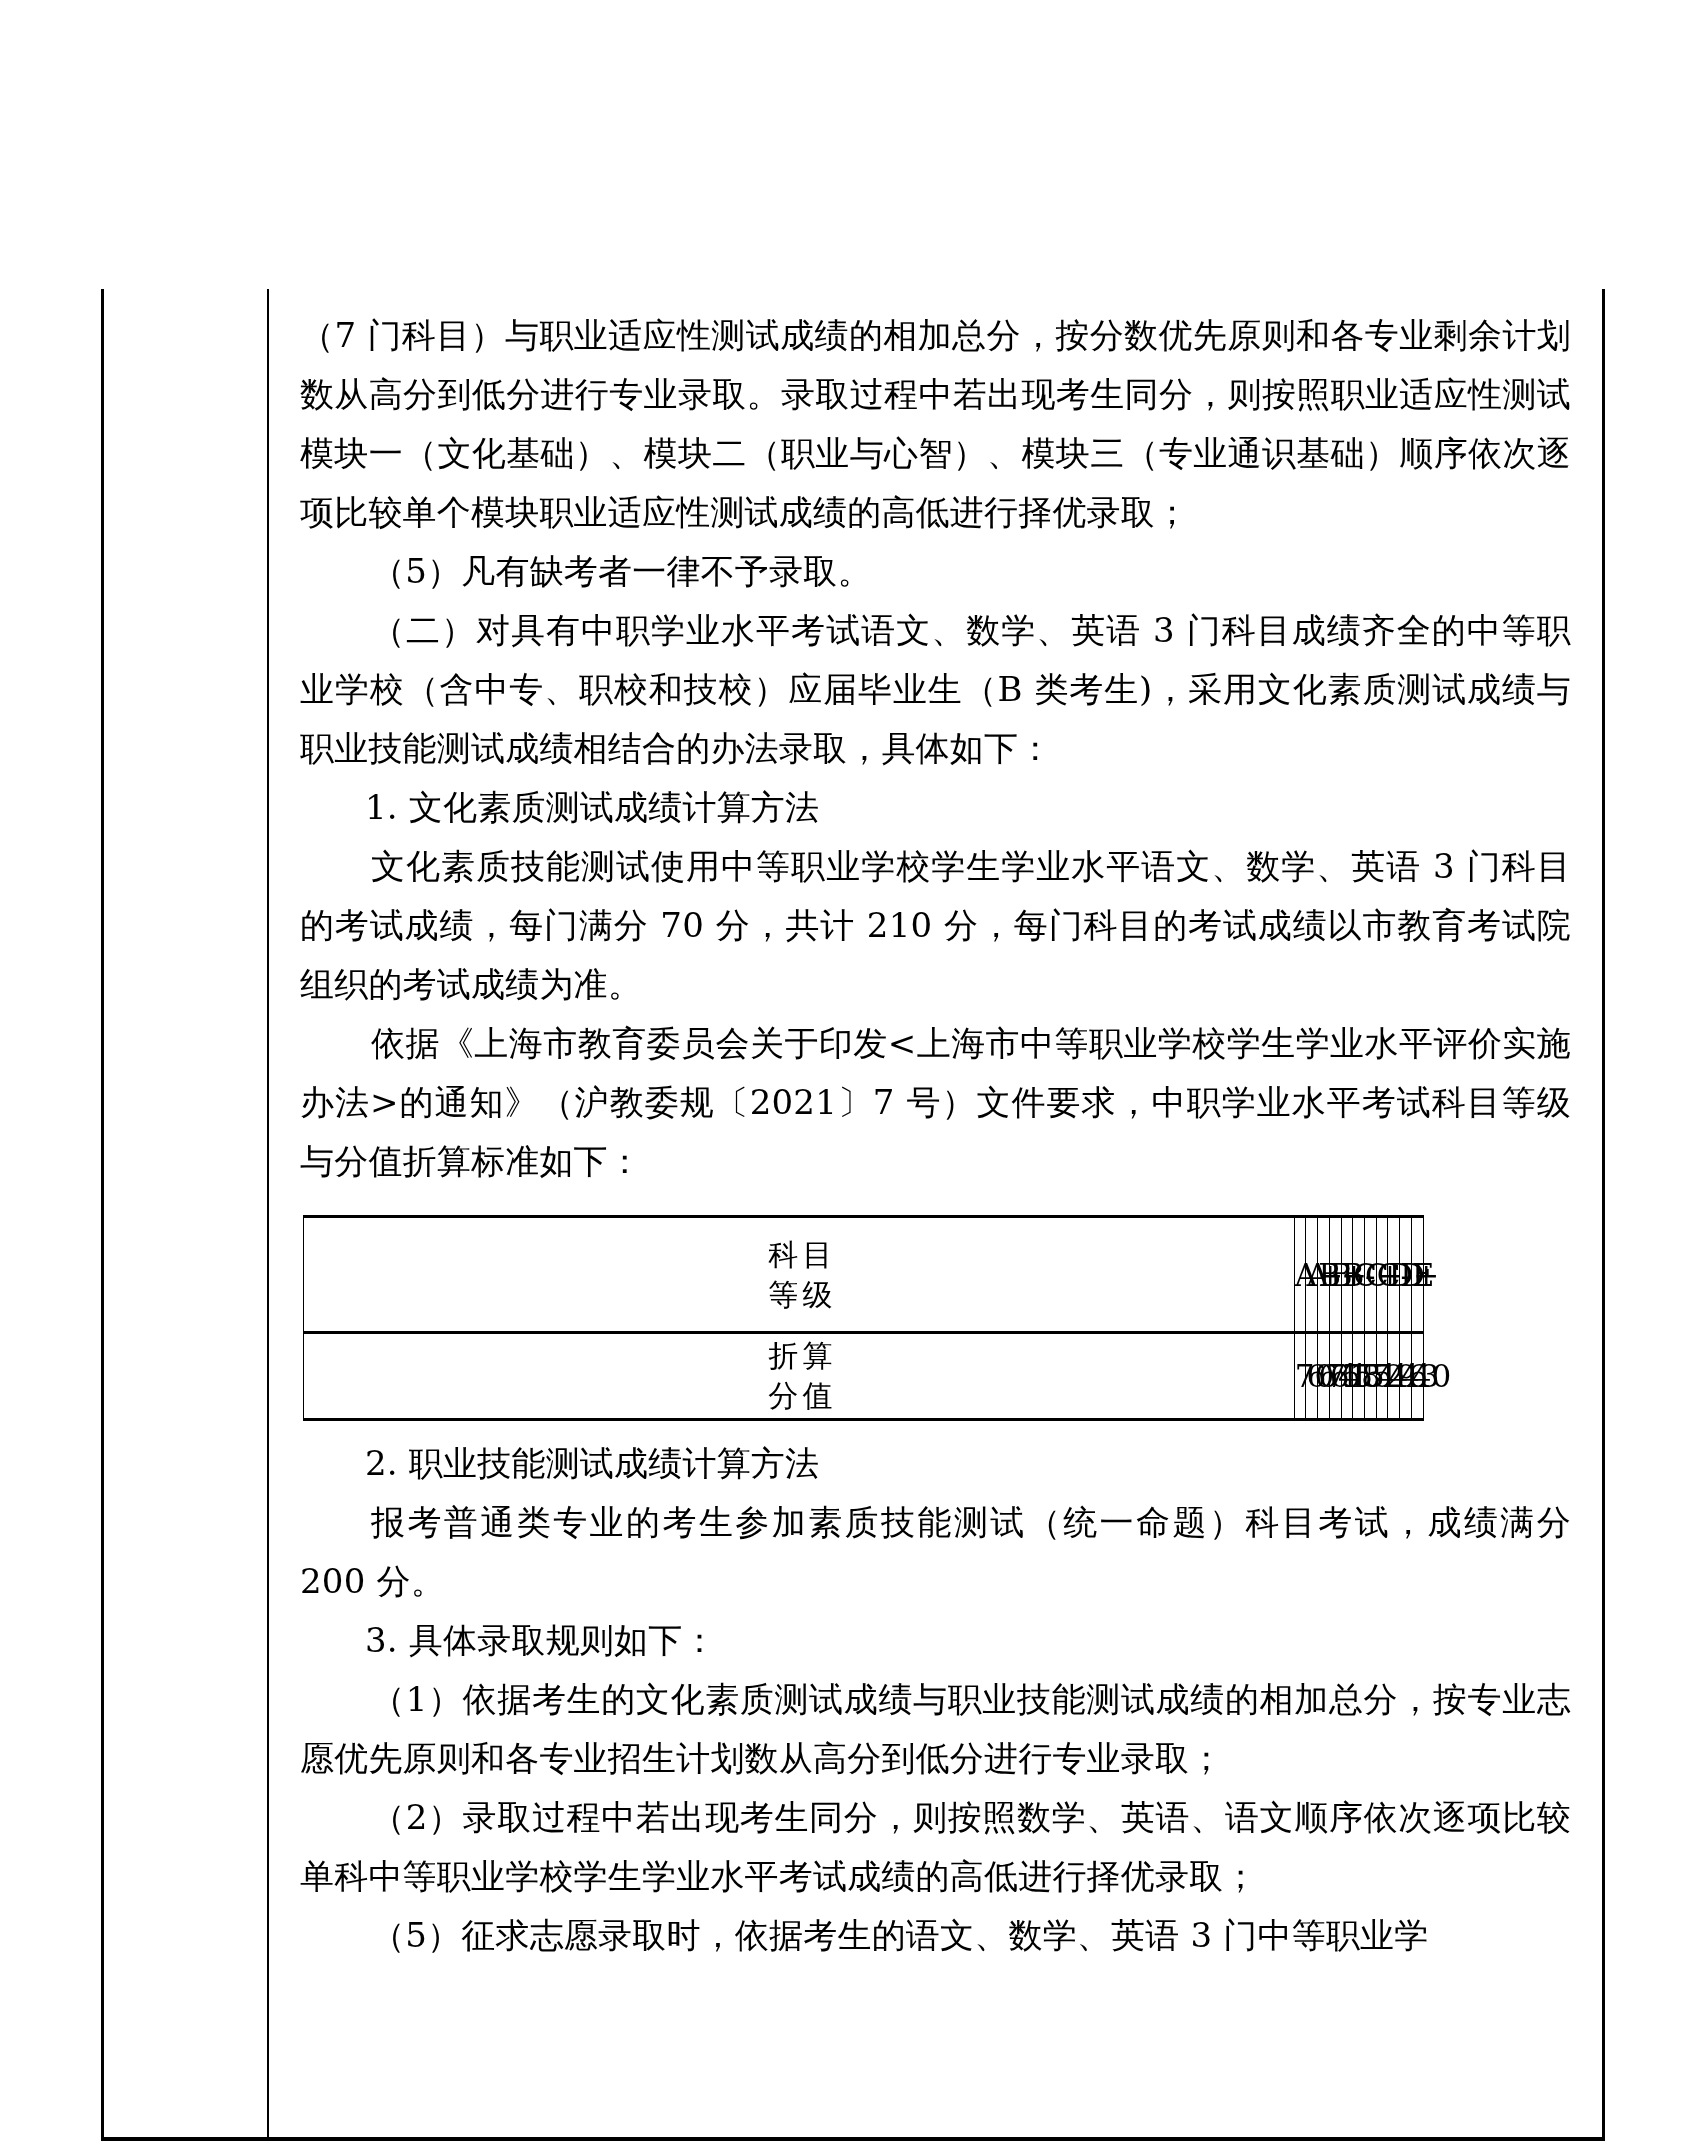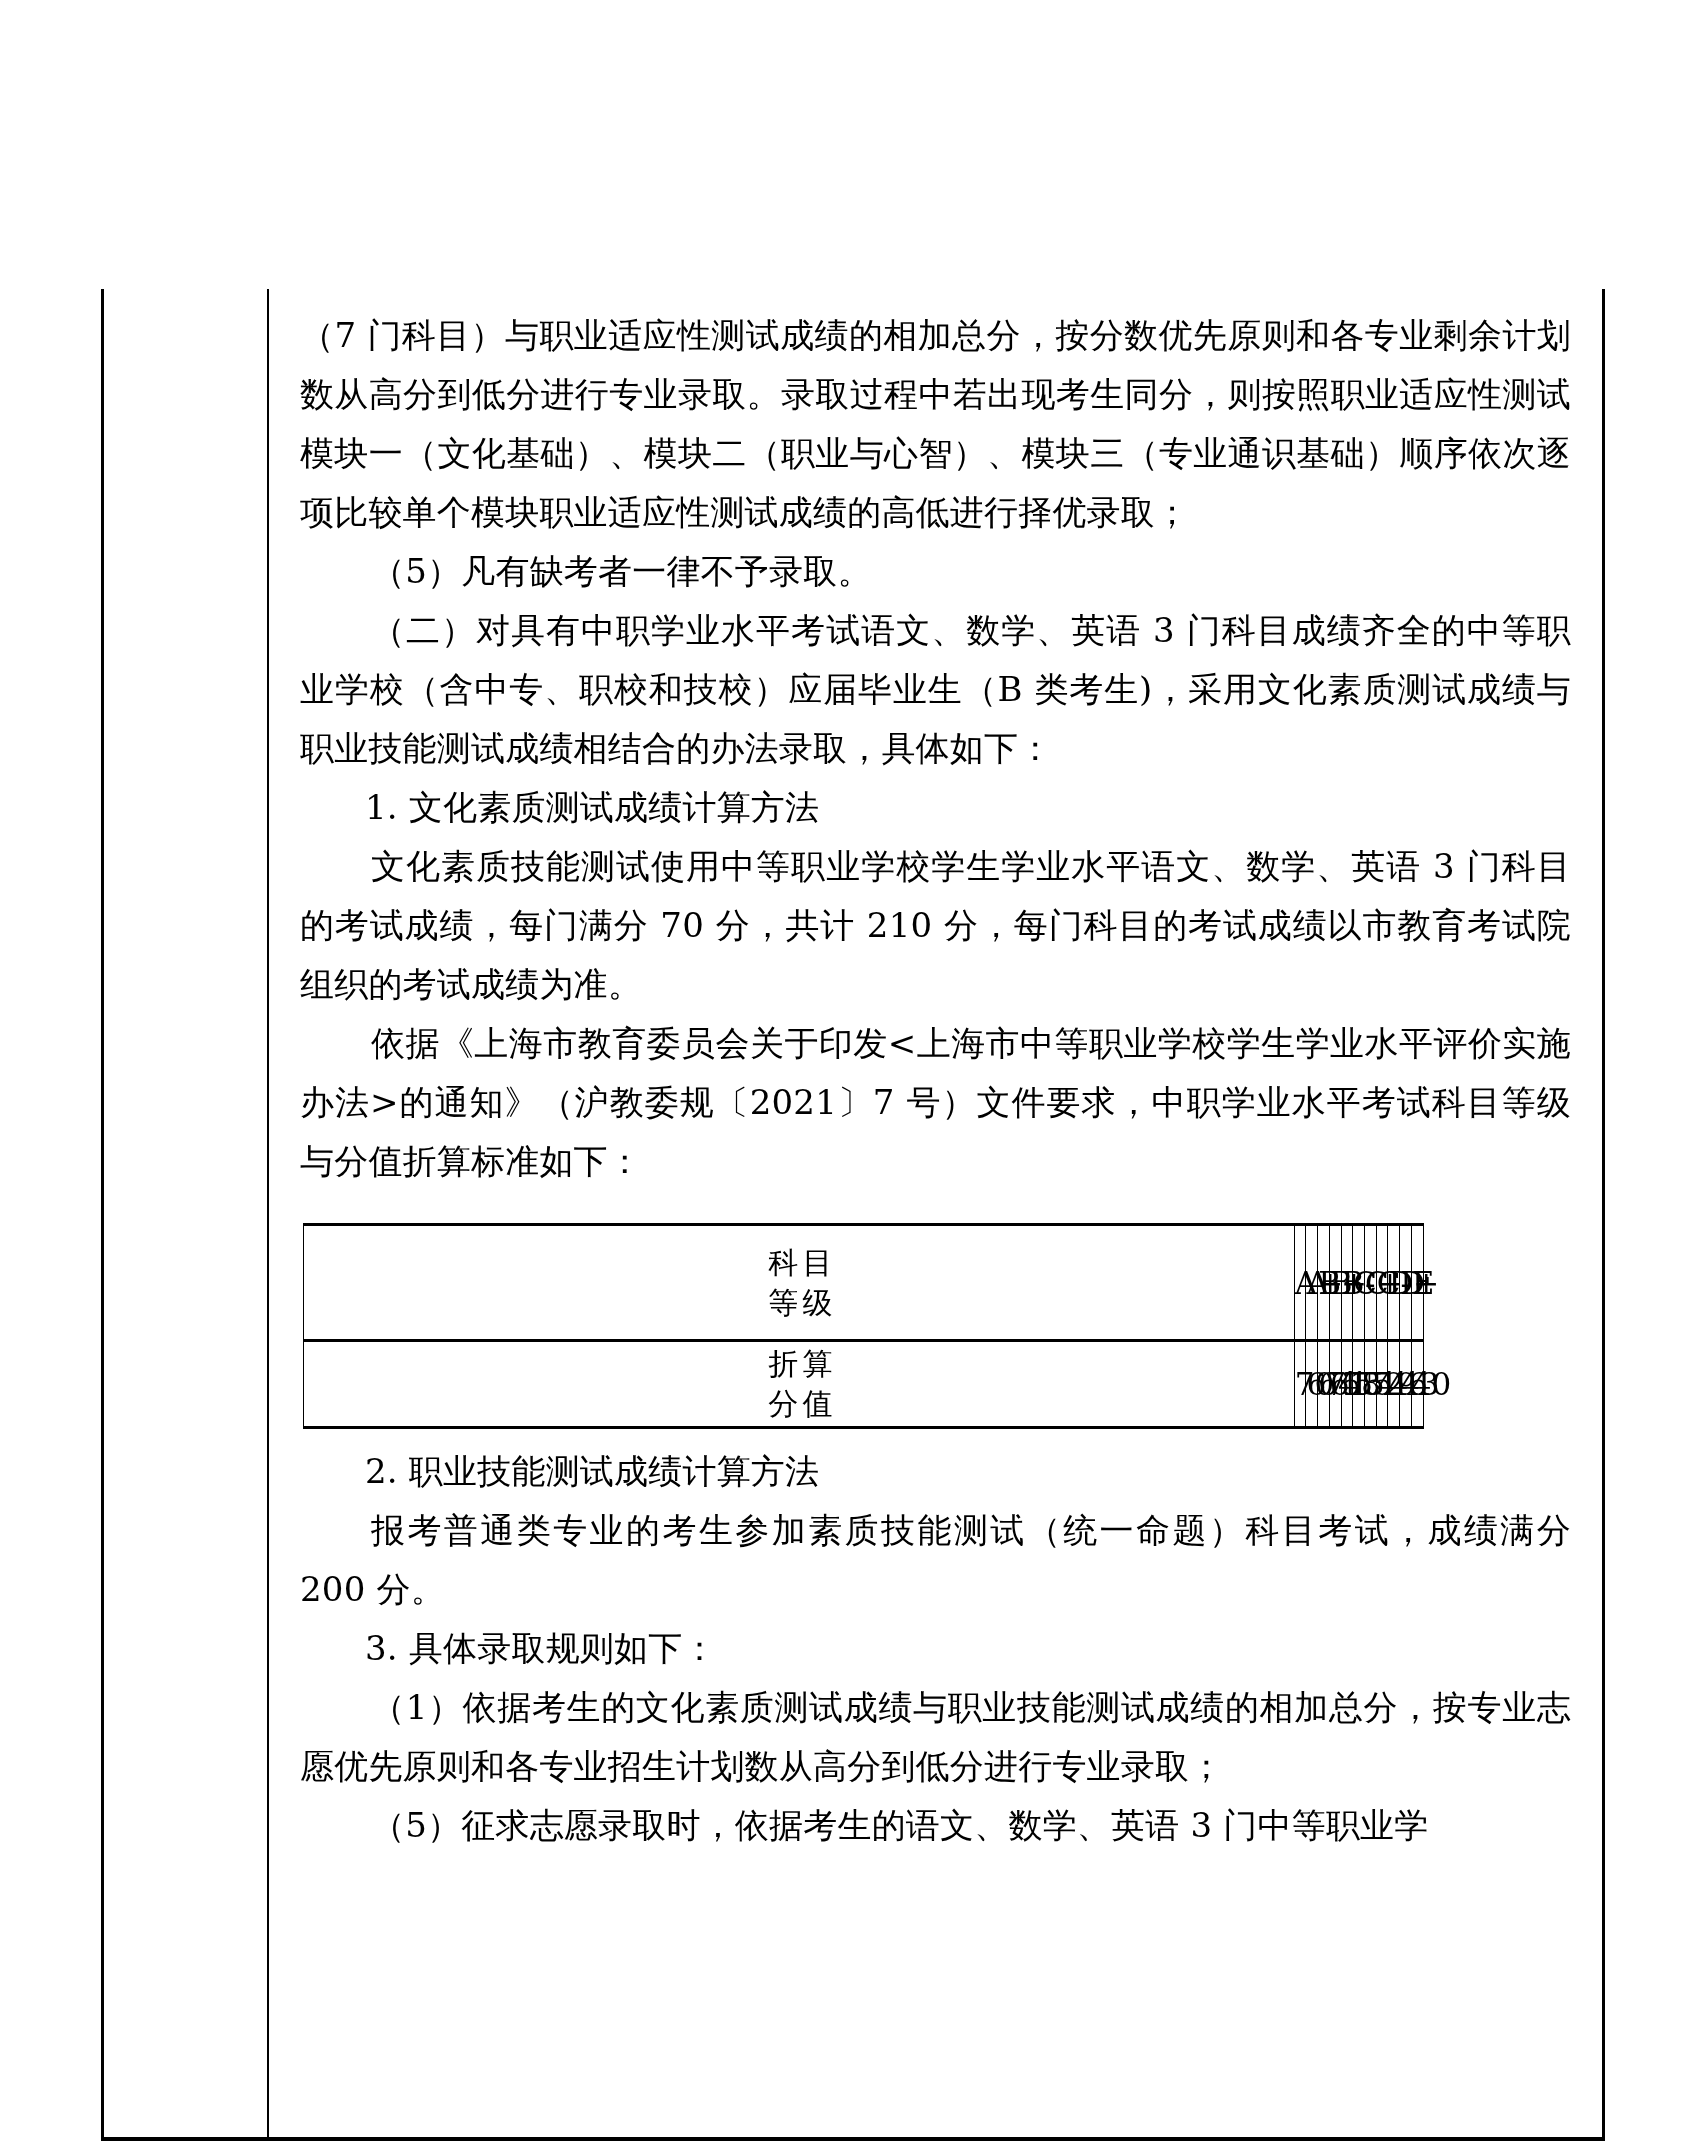--- a/index.html
+++ b/index.html
@@ -67,21 +67,21 @@
   .para.indent2 { text-indent: 71px; }
   .para.indent-num { text-indent: 65px; }
   .para.noindent { text-indent: 0; }
   .para.bold {
     font-weight: normal;
     text-indent: 71px;
   }
 
   
   .grade-table-wrap {
-    margin: 32px 0 13px 0;
+    margin: 24px 0 13px 0;
     padding-left: 2.6px;
   }
   table.grade-table {
     border-collapse: collapse;
     width: 1121px;
     table-layout: fixed;
     font-size: 31px;
   }
   table.grade-table td,
   table.grade-table th {
@@ -173,20 +173,21 @@
       </div>
 
       <p class="para indent-num">2. 职业技能测试成绩计算方法</p>
 
       <p class="para indent2">报考普通类专业的考生参加素质技能测试（统一命题）科目考试，成绩满分 200 分。</p>
 
       <p class="para indent-num">3. 具体录取规则如下：</p>
 
       <p class="para indent2">（1）依据考生的文化素质测试成绩与职业技能测试成绩的相加总分，按专业志愿优先原则和各专业招生计划数从高分到低分进行专业录取；</p>
 
+      <p class="para indent2">（2）录取过程中若出现考生同分，则按照数学、英语、语文顺序依次逐项比较单科中等职业学校学生学业水平考试成绩的高低进行择优录取；</p>
 
 
       <p class="para indent2">（5）征求志愿录取时，依据考生的语文、数学、英语 3 门中等职业学</p>
 
     </div>
   </div>
 </div>
 
 
 </body></html>

